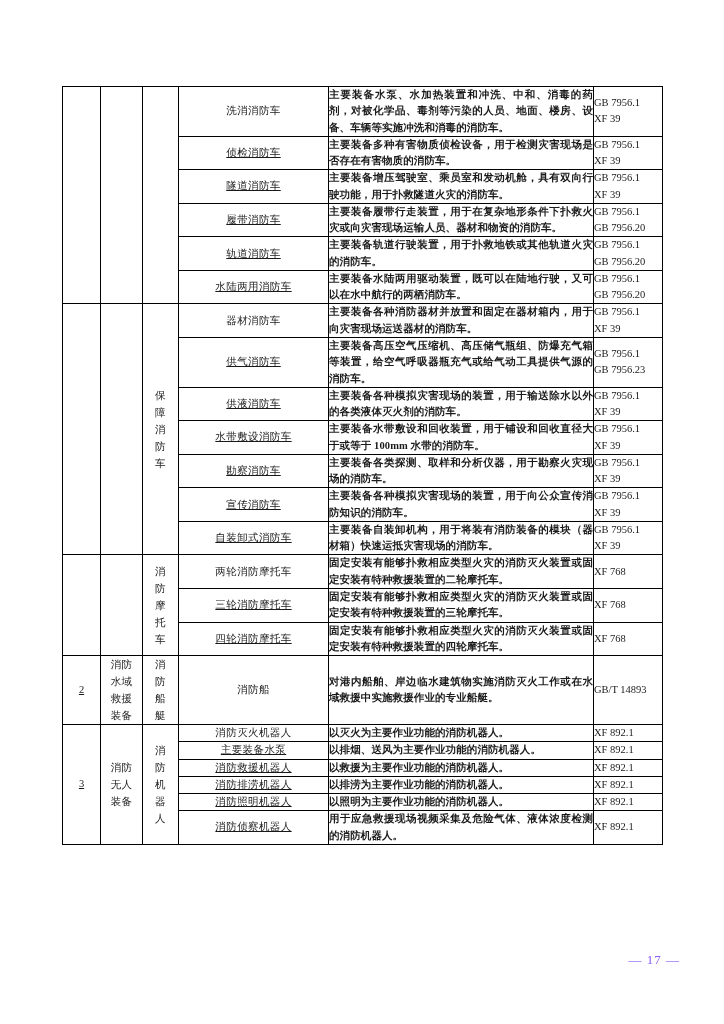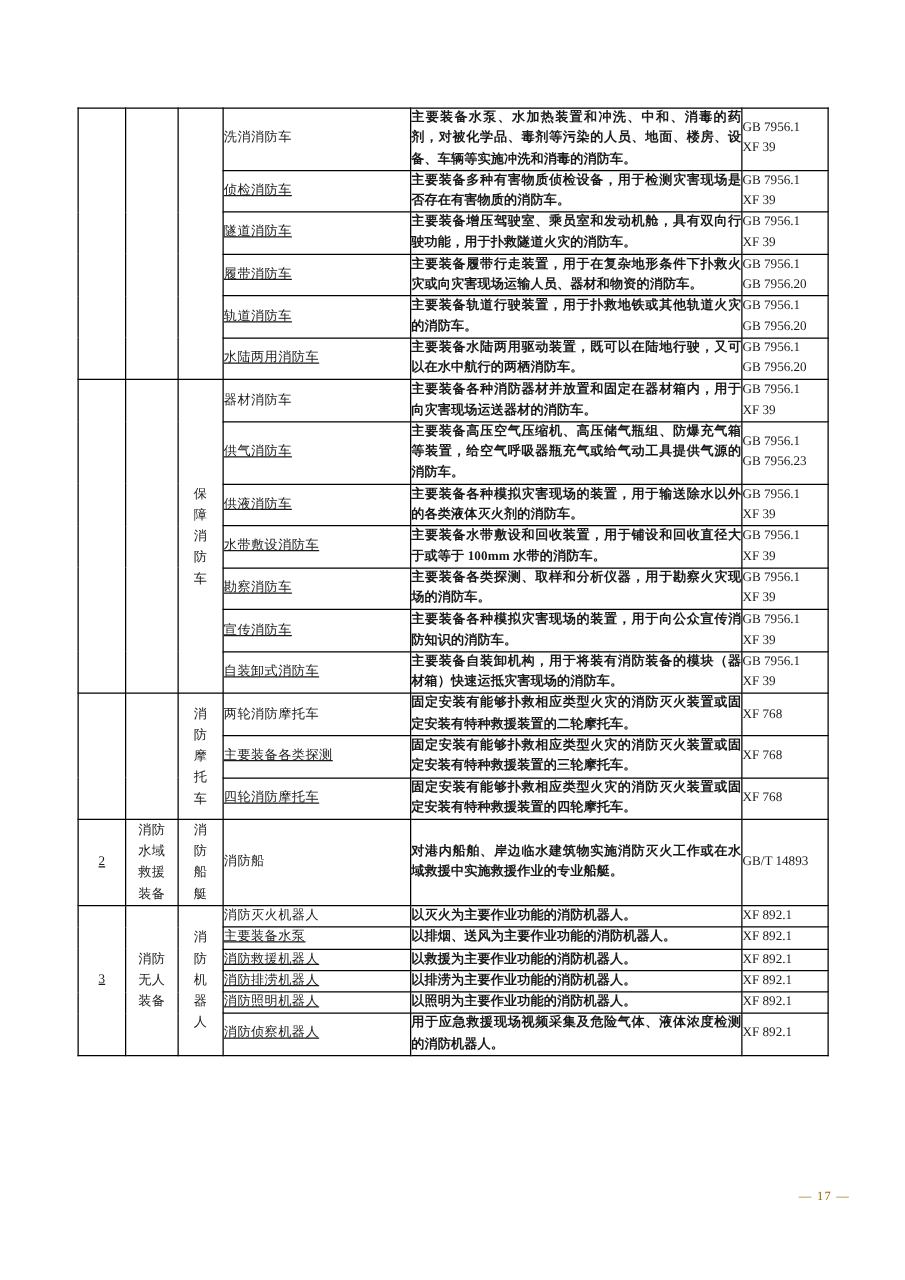--- a/index.html
+++ b/index.html
@@ -63,21 +63,21 @@
   .vtext {
     display: block;
     text-align: center;
     line-height: 1.62;
     font-size: 10.5px;
     letter-spacing: 0.3px;
   }
   .vtext .vline { display: block; white-space: nowrap; }
 
   td.c-name {
-    text-align: left;
+    text-align: center;
     padding: 4px 3px;
     font-size: 10.5px;
     letter-spacing: 0.4px;
   }
   td.c-desc {
     text-align: justify;
     text-align-last: left;
     padding: 4px 7px 4px 6px;
     font-size: 10.5px;
     line-height: 1.62;
@@ -90,23 +90,23 @@
     font-size: 10px;
     line-height: 1.62;
     font-family: "Liberation Serif", "DejaVu Serif", serif;
   }
   td.c-std .std-line { display: block; white-space: nowrap; }
 
   .footer {
     position: absolute;
     right: 44px;
     top: 952px;
-    font-size: 10px;
+    font-size: 13px;
     letter-spacing: 1px;
-    color: #a16207;
+    color: #8b5cf6;
     font-family: "Liberation Serif", "DejaVu Serif", serif;
   }
   
   table.doc-table tr:first-child td { border-top-width: 1.6px; }
   table.doc-table tr:last-child td { border-bottom-width: 1.6px; }
   table.doc-table td:first-child { border-left-width: 1.6px; text-decoration: underline; }
   table.doc-table td:last-child { border-right-width: 1.6px; }
   .sec-break td { border-top-width: 1.6px; }
 </style>
 </head>
@@ -263,21 +263,21 @@
                 <span class="vline">车</span>
               </span>
             </td>
             <td class="c-name">两轮消防摩托车</td>
             <td class="c-desc">固定安装有能够扑救相应类型火灾的消防灭火装置或固定安装有特种救援装置的二轮摩托车。</td>
             <td class="c-std">
               <span class="std-line">XF 768</span>
             </td>
           </tr>
           <tr>
-            <td class="c-name">主要装备各类探测</td>
+            <td class="c-name">三轮消防摩托车</td>
             <td class="c-desc">固定安装有能够扑救相应类型火灾的消防灭火装置或固定安装有特种救援装置的三轮摩托车。</td>
             <td class="c-std">
               <span class="std-line">XF 768</span>
             </td>
           </tr>
           <tr>
             <td class="c-name">四轮消防摩托车</td>
             <td class="c-desc">固定安装有能够扑救相应类型火灾的消防灭火装置或固定安装有特种救援装置的四轮摩托车。</td>
             <td class="c-std">
               <span class="std-line">XF 768</span>

